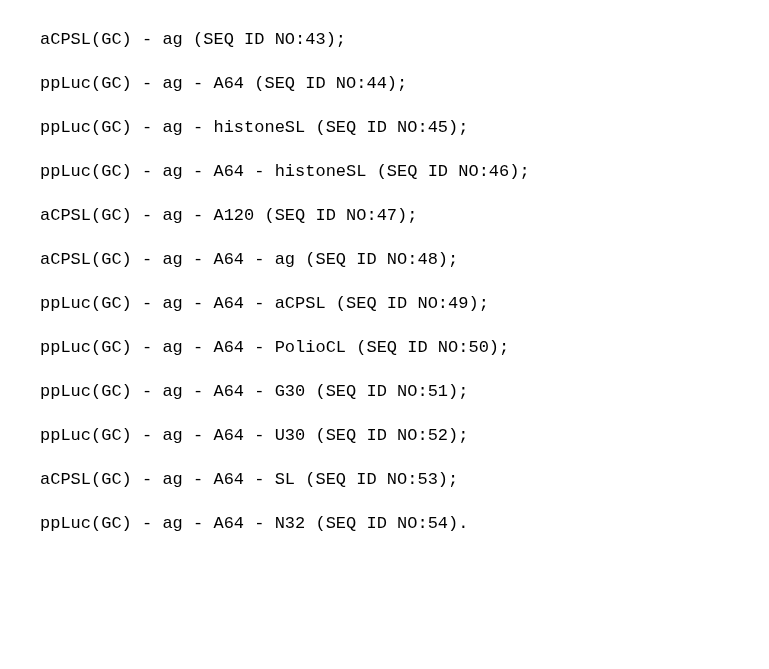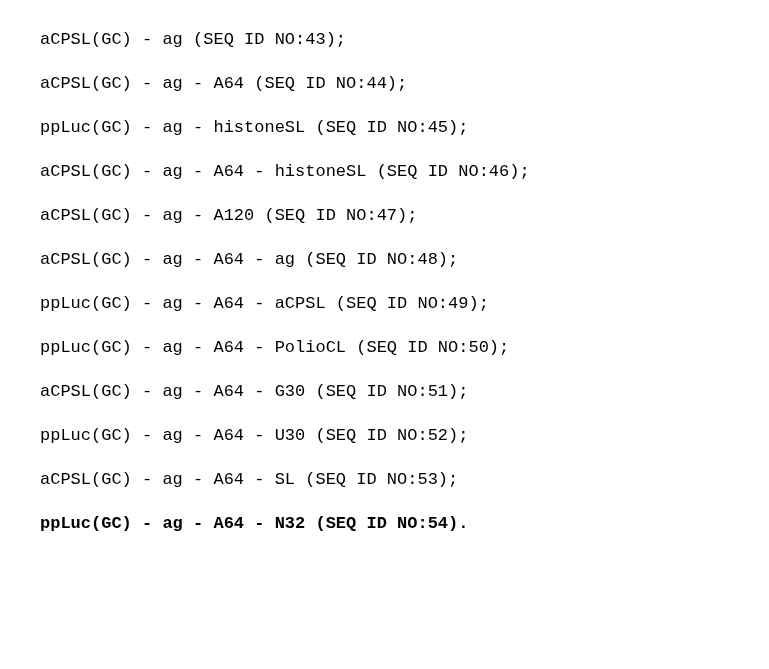--- a/index.html
+++ b/index.html
@@ -11,30 +11,29 @@
       color: #000;
       width: 769px;
       box-sizing: border-box;
     }
     .line {
       margin-bottom: 25px;
       white-space: pre;
     }
     .line:last-child {
       margin-bottom: 0;
-      font-weight: bold;
     }
   </style>
 </head>
 <body>
 
 <div class="line">aCPSL(GC) - ag (SEQ ID NO:43);</div>
-<div class="line">aCPSL(GC) - ag - A64 (SEQ ID NO:44);</div>
+<div class="line">ppLuc(GC) - ag - A64 (SEQ ID NO:44);</div>
 <div class="line">ppLuc(GC) - ag - histoneSL (SEQ ID NO:45);</div>
-<div class="line">aCPSL(GC) - ag - A64 - histoneSL (SEQ ID NO:46);</div>
+<div class="line">ppLuc(GC) - ag - A64 - histoneSL (SEQ ID NO:46);</div>
 <div class="line">aCPSL(GC) - ag - A120 (SEQ ID NO:47);</div>
 <div class="line">aCPSL(GC) - ag - A64 - ag (SEQ ID NO:48);</div>
 <div class="line">ppLuc(GC) - ag - A64 - aCPSL (SEQ ID NO:49);</div>
 <div class="line">ppLuc(GC) - ag - A64 - PolioCL (SEQ ID NO:50);</div>
-<div class="line">aCPSL(GC) - ag - A64 - G30 (SEQ ID NO:51);</div>
+<div class="line">ppLuc(GC) - ag - A64 - G30 (SEQ ID NO:51);</div>
 <div class="line">ppLuc(GC) - ag - A64 - U30 (SEQ ID NO:52);</div>
 <div class="line">aCPSL(GC) - ag - A64 - SL (SEQ ID NO:53);</div>
 <div class="line">ppLuc(GC) - ag - A64 - N32 (SEQ ID NO:54).</div>
 
 </body></html>

